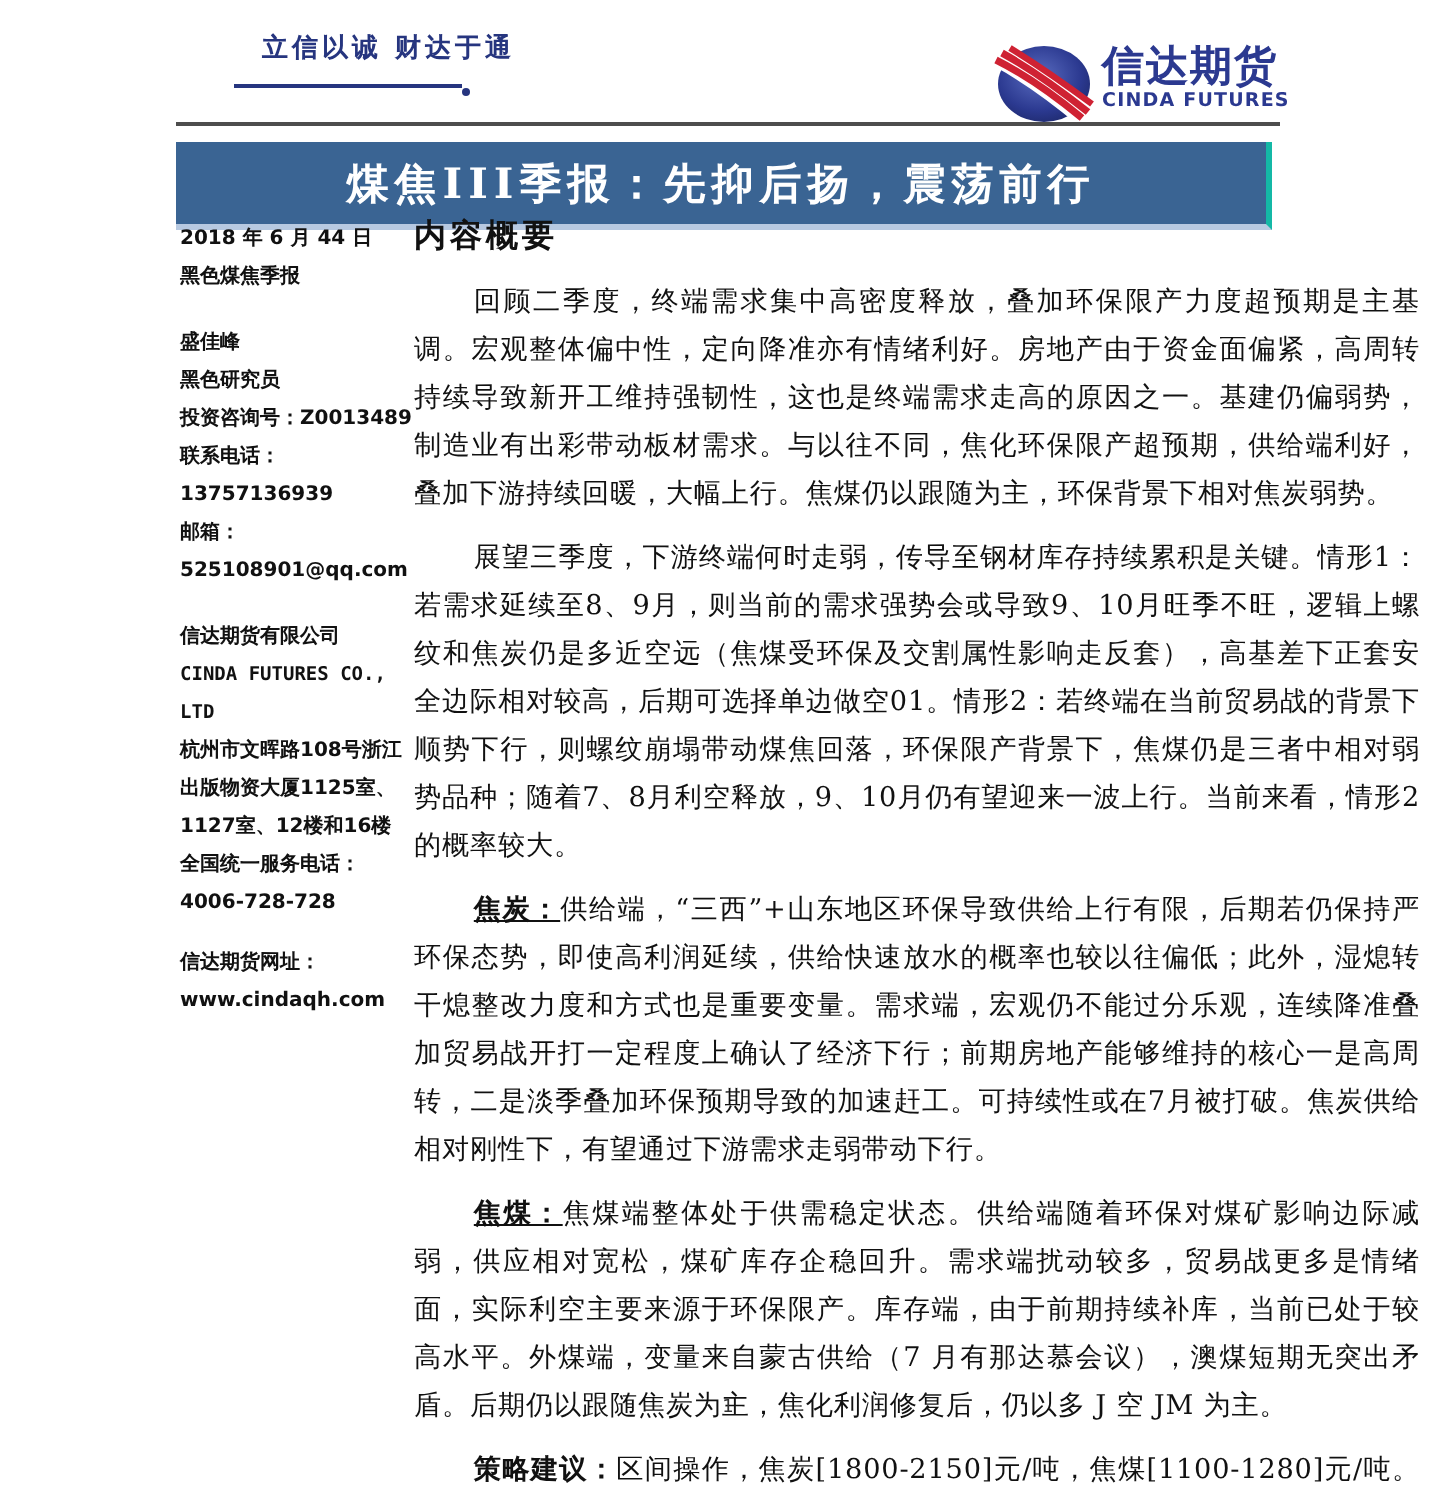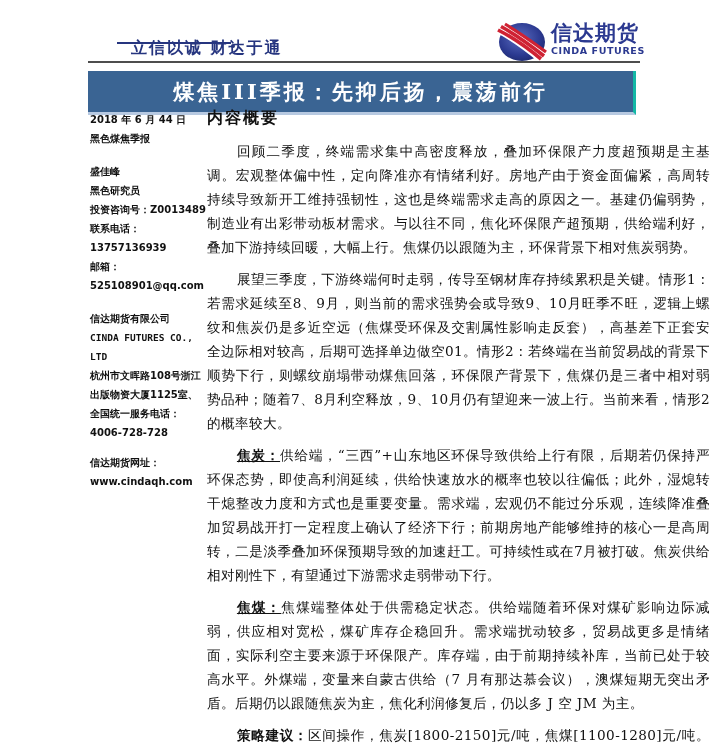--- a/index.html
+++ b/index.html
@@ -1,20 +1,20 @@
 <!DOCTYPE html>
 <html><head>
 <meta charset="utf-8">
 <style>
   html,body{margin:0;padding:0;background:#fff;}
   .page{position:relative;width:728px;height:743px;background:#ffffff;overflow:hidden;
         font-family:"DejaVu Sans",sans-serif;color:#111;}
 
   
-  .slogan{position:absolute;left:131px;top:38px;font-size:16px;font-weight:bold;
+  .slogan{position:absolute;left:131px;top:15px;font-size:13px;font-weight:bold;
           color:#26357f;letter-spacing:2px;white-space:nowrap;}
   .slogan-rule{position:absolute;left:117px;top:42px;width:114px;height:0;
                border-top:2px solid #26357f;}
   .slogan-rule::after{content:"";position:absolute;right:-4px;top:0px;width:4px;height:4px;
                border-radius:50%;background:#26357f;}
   .tagline{position:absolute;left:131px;top:47px;font-size:9px;color:#7f7f7f;
            letter-spacing:1.7px;white-space:nowrap;}
   .logo{position:absolute;left:497px;top:21px;}
   .brand{position:absolute;left:551px;top:23px;line-height:1;}
   .brand-cn{font-size:21px;font-weight:bold;color:#2b3990;letter-spacing:1px;
@@ -91,20 +91,21 @@
       <div>黑色研究员</div>
       <div>投资咨询号：Z0013489</div>
       <div>联系电话：13757136939</div>
       <div>邮箱：525108901@qq.com</div>
     </div>
     <div class="side-block gap">
       <div>信达期货有限公司</div>
       <div class="en">CINDA FUTURES CO., LTD</div>
       <div>杭州市文晖路108号浙江</div>
       <div>出版物资大厦1125室、</div>
+      <div>1127室、12楼和16楼</div>
       <div>全国统一服务电话：</div>
       <div>4006-728-728</div>
     </div>
     <div class="side-block">
       <div>信达期货网址：</div>
       <div>www.cindaqh.com</div>
     </div>
   </div>
 
   <div class="main">

